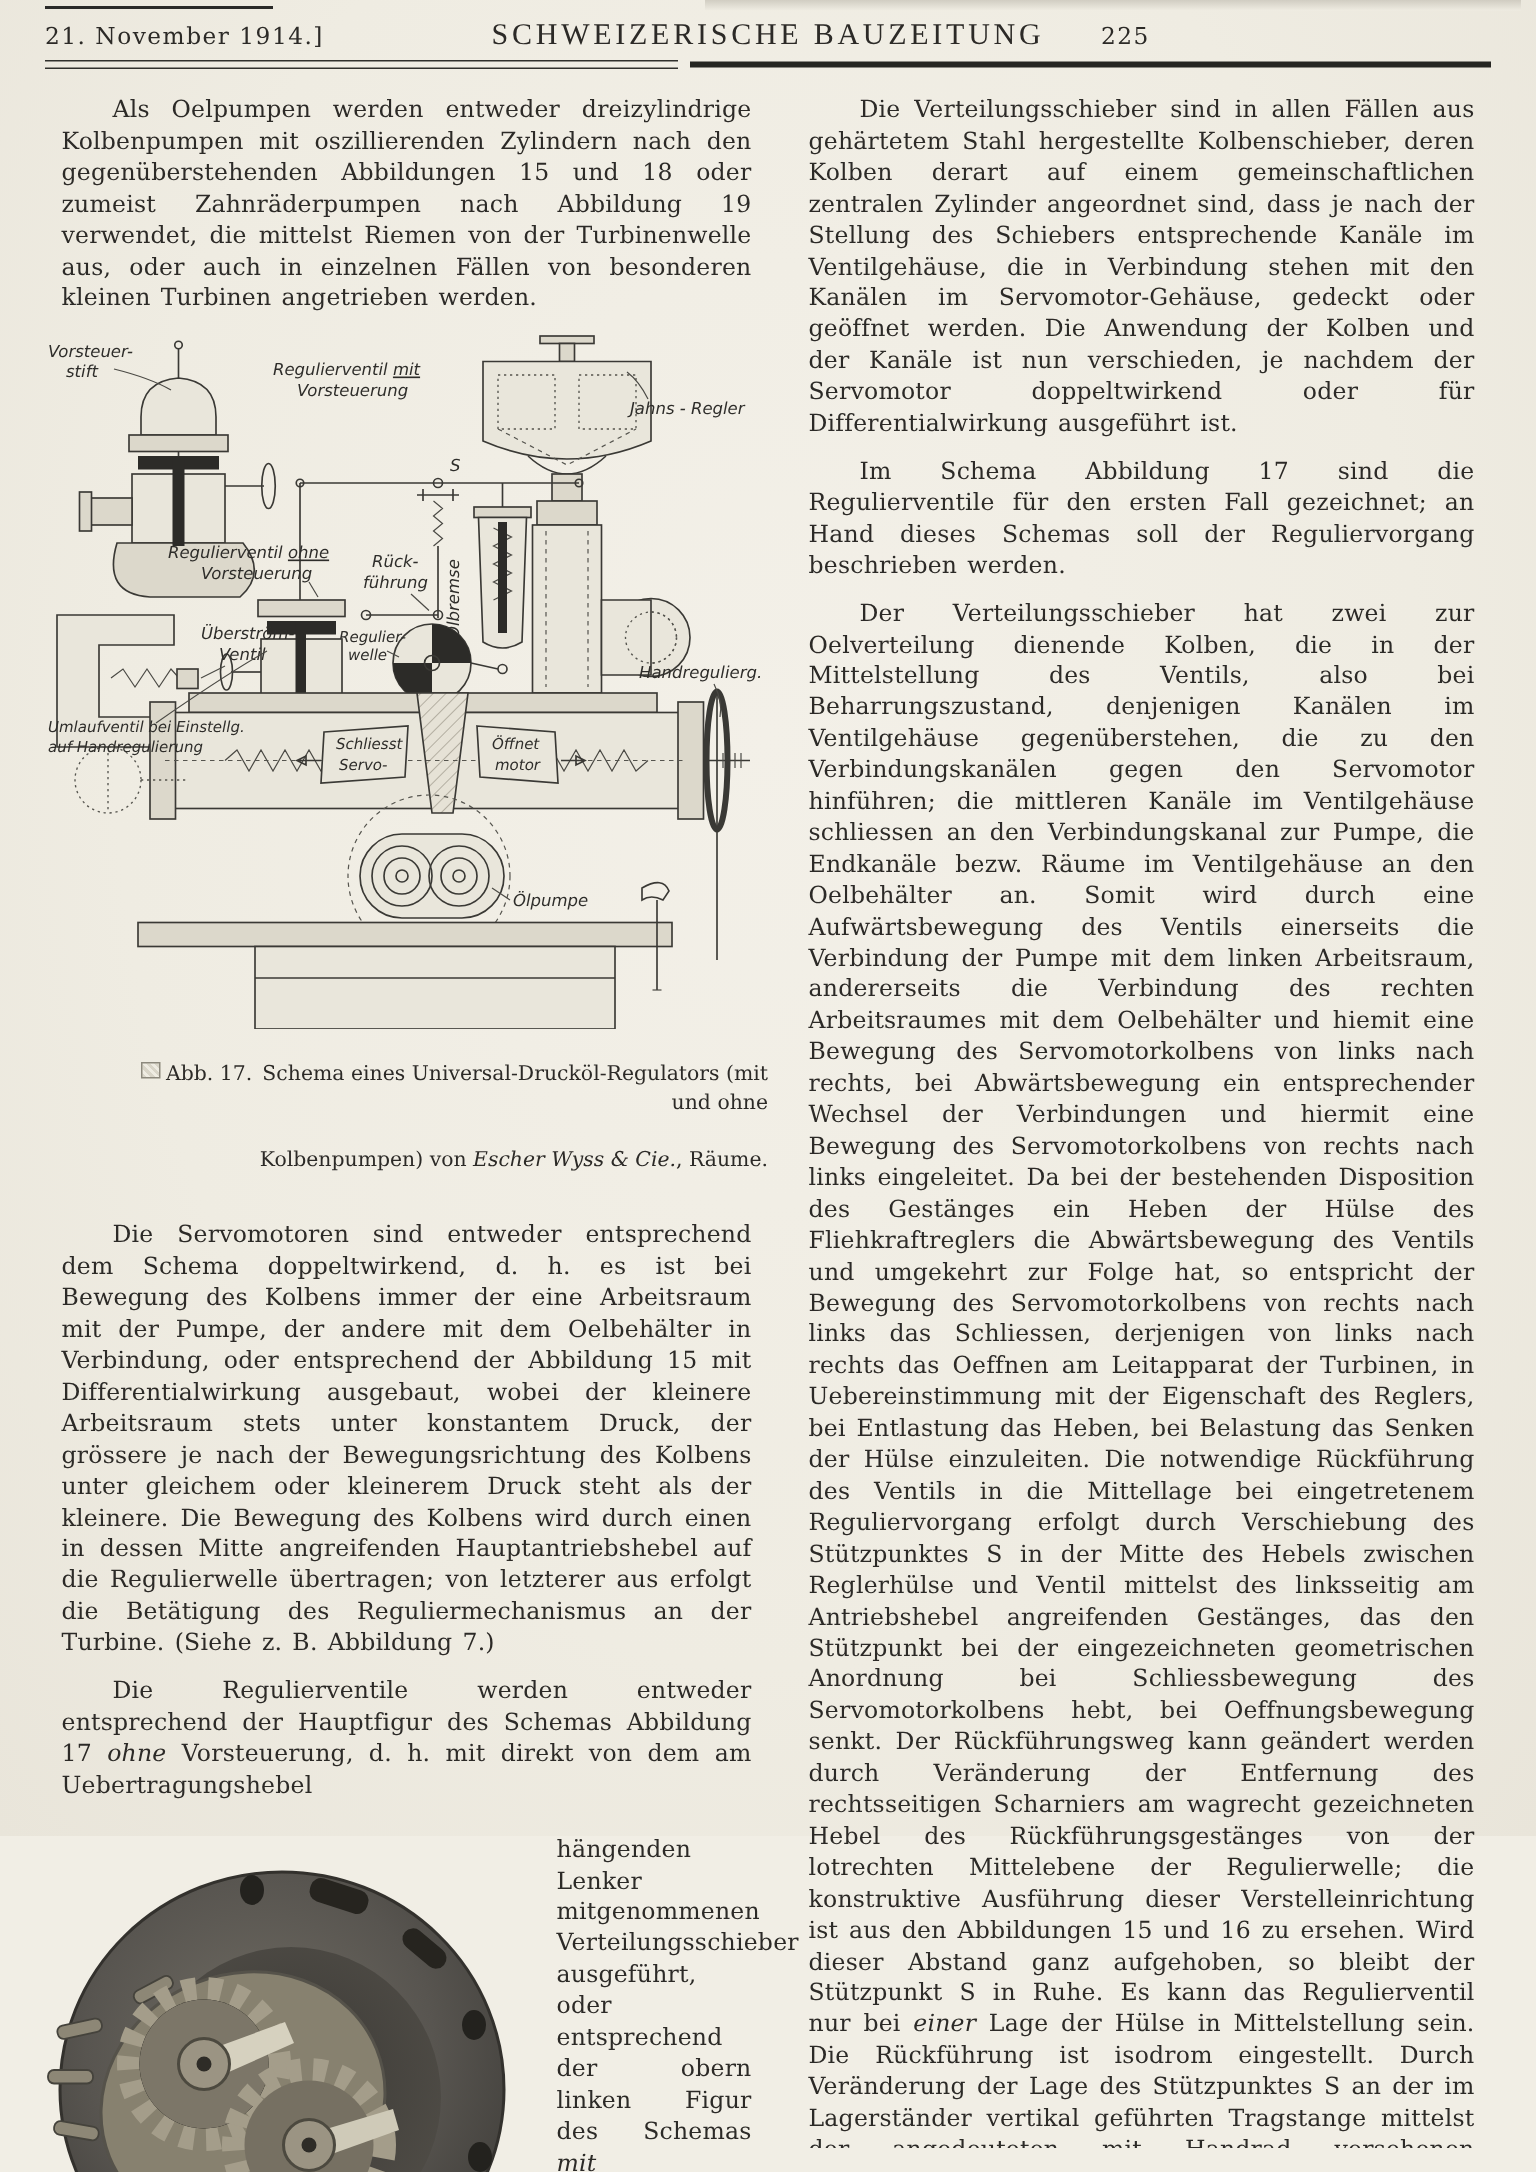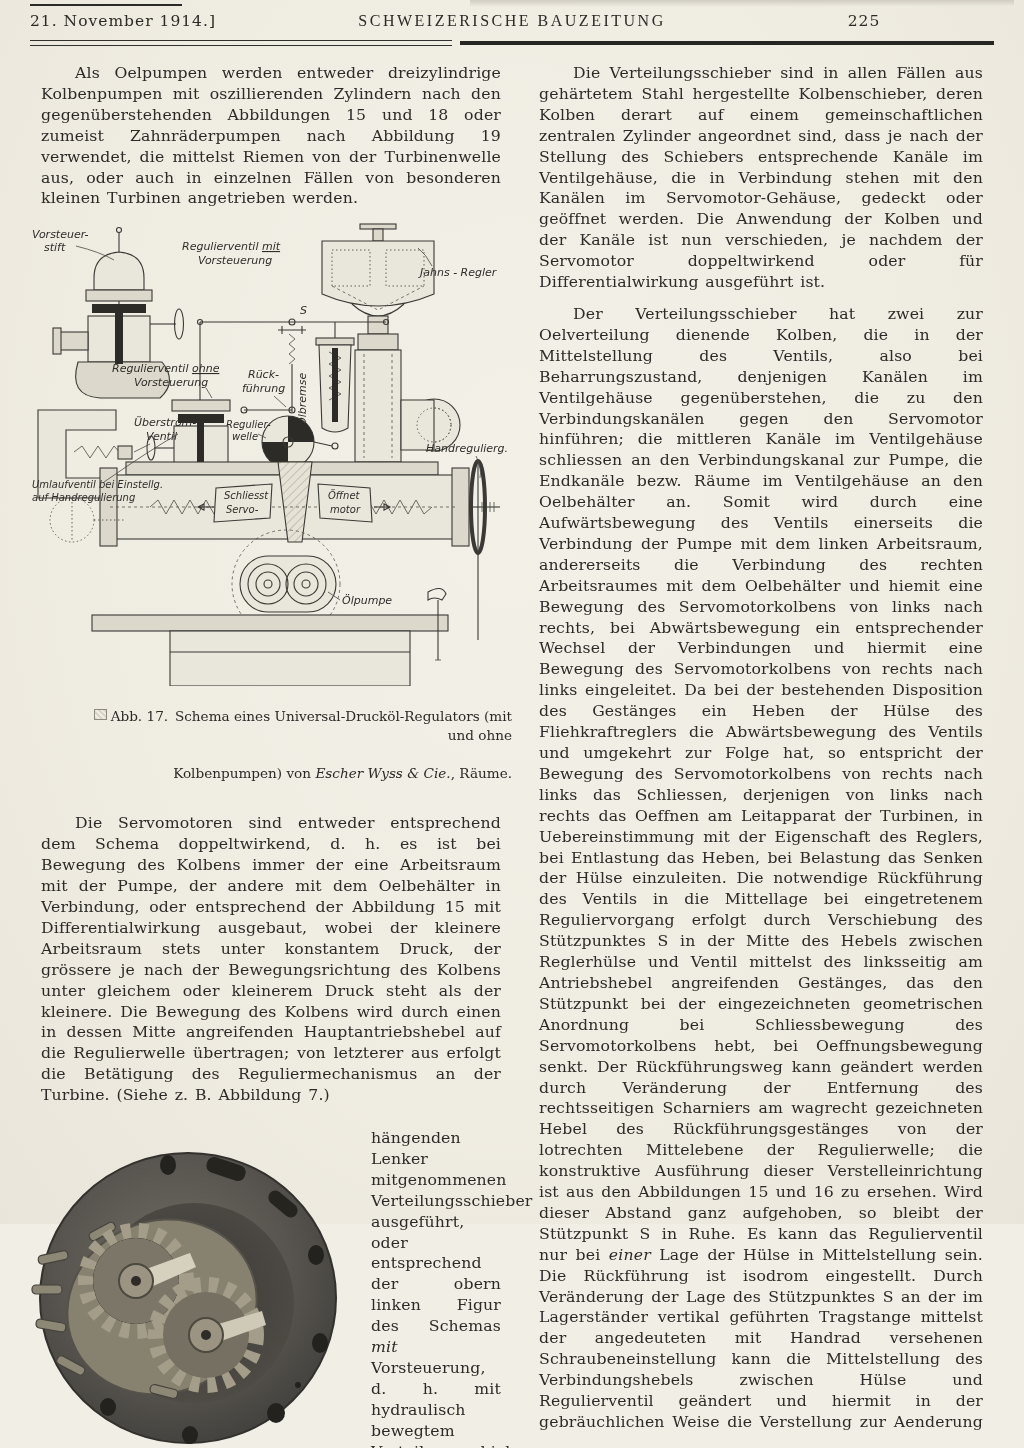--- a/index.html
+++ b/index.html
@@ -12,22 +12,22 @@
   .page{position:relative;width:1024px;height:1224px;
     background:radial-gradient(ellipse at 50% 40%, #f3f0e8 0%, #efece2 60%, #e9e5da 100%);}
   
   .artifact-left{position:absolute;left:30px;top:4px;width:152px;height:2px;background:#2a2a28;}
   .artifact-right{position:absolute;left:470px;top:0;width:544px;height:7px;
     background:linear-gradient(#c9c5ba,#efece2);opacity:.8;}
   
   .header{position:absolute;left:30px;top:12px;width:964px;display:flex;align-items:baseline;}
   .h-date{width:260px;font-size:15.5px;letter-spacing:1px;}
   .h-title{flex:1;text-align:center;font-family:"Liberation Serif", serif;
-    font-size:16px;letter-spacing:2.5px;}
-  .h-page{width:260px;text-align:center;font-size:15.5px;letter-spacing:1px;}
+    font-size:20px;letter-spacing:2.5px;}
+  .h-page{width:260px;text-align:left;font-size:15.5px;letter-spacing:1px;}
   .rule{position:absolute;left:30px;top:40px;width:964px;display:flex;align-items:center;}
   .rule-l{width:422px;height:4px;border-top:1px solid #30302c;border-bottom:1px solid #30302c;}
   .rule-r{flex:1;height:4px;background:#262622;margin-left:8px;}
   
   .cols{position:absolute;left:30px;top:52px;width:964px;display:flex;gap:16px;}
   .col-left{width:482px;}
   .col-right{width:486px;height:1380px;overflow:hidden;}
   .para{font-size:15.7px;line-height:20.9px;text-align:justify;
     text-indent:34px;letter-spacing:.15px;word-spacing:1.6px;margin:11px;}
   .para.noindent{text-indent:0;}
@@ -262,20 +262,21 @@
           </g>
         </svg>
       </div>
 
       <div class="caption">
         <span class="figmark"></span><span>Abb. 17. Schema eines Universal-Drucköl-Regulators (mit und ohne</span><br>
         <span>Kolbenpumpen) von </span><span class="em">Escher Wyss &amp; Cie.</span><span>, Räume.</span>
       </div>
 
       <p class="para">Die Servomotoren sind entweder entsprechend dem Schema doppeltwirkend, d. h. es ist bei Bewegung des Kolbens immer der eine Arbeitsraum mit der Pumpe, der andere mit dem Oelbehälter in Verbindung, oder entsprechend der Abbildung 15 mit Differentialwirkung ausgebaut, wobei der kleinere Arbeitsraum stets unter konstantem Druck, der grössere je nach der Bewegungsrichtung des Kolbens unter gleichem oder kleinerem Druck steht als der kleinere. Die Bewegung des Kolbens wird durch einen in dessen Mitte angreifenden Hauptantriebshebel auf die Regulierwelle übertragen; von letzterer aus erfolgt die Betätigung des Reguliermechanismus an der Turbine. (Siehe z. B. Abbildung 7.)</p>
+      <p class="para"><span>Die Regulierventile werden entweder entsprechend der Hauptfigur des Schemas Abbildung 17 </span><span class="em">ohne</span><span> Vorsteuerung, d. h. mit direkt von dem am Uebertragungshebel</span></p>
 
       <div class="photo-row">
         <div class="photo-wrap">
           <svg width="316" height="322" viewBox="0 0 316 322">
             <defs>
               <radialGradient id="flange" cx="45%" cy="40%" r="65%">
                 <stop offset="0%" stop-color="#6f6b62"></stop>
                   <stop offset="60%" stop-color="#585550"></stop>
                   <stop offset="100%" stop-color="#413f3b"></stop>
               </radialGradient>
@@ -329,18 +330,19 @@
 
         </div>
         <div class="narrow">
           <p class="para noindent"><span>hängenden Lenker mitgenommenen Verteilungsschieber ausgeführt, oder entsprechend der obern linken Figur des Schemas </span><span class="em">mit</span><span> Vorsteuerung, d. h. mit hydraulisch bewegtem Verteilungsschieber (auch Schwebekolben genannt), wobei das Vorsteuerungsorgan, d. i. ein zylindrischer Stift, mit dem Lenker verbunden ist.</span></p>
         </div>
       </div>
     </div>
 
     <div class="col-right">
       <p class="para">Die Verteilungsschieber sind in allen Fällen aus gehärtetem Stahl hergestellte Kolbenschieber, deren Kolben derart auf einem gemeinschaftlichen zentralen Zylinder angeordnet sind, dass je nach der Stellung des Schiebers entsprechende Kanäle im Ventilgehäuse, die in Verbindung stehen mit den Kanälen im Servomotor-Gehäuse, gedeckt oder geöffnet werden. Die Anwendung der Kolben und der Kanäle ist nun verschieden, je nachdem der Servomotor doppeltwirkend oder für Differentialwirkung ausgeführt ist.</p>
+      <p class="para">Im Schema Abbildung 17 sind die Regulierventile für den ersten Fall gezeichnet; an Hand dieses Schemas soll der Reguliervorgang beschrieben werden.</p>
       <p class="para"><span>Der Verteilungsschieber hat zwei zur Oelverteilung dienende Kolben, die in der Mittelstellung des Ventils, also bei Beharrungszustand, denjenigen Kanälen im Ventilgehäuse gegenüberstehen, die zu den Verbindungskanälen gegen den Servomotor hinführen; die mittleren Kanäle im Ventilgehäuse schliessen an den Verbindungskanal zur Pumpe, die Endkanäle bezw. Räume im Ventilgehäuse an den Oelbehälter an. Somit wird durch eine Aufwärtsbewegung des Ventils einerseits die Verbindung der Pumpe mit dem linken Arbeitsraum, andererseits die Verbindung des rechten Arbeitsraumes mit dem Oelbehälter und hiemit eine Bewegung des Servomotorkolbens von links nach rechts, bei Abwärtsbewegung ein entsprechender Wechsel der Verbindungen und hiermit eine Bewegung des Servomotorkolbens von rechts nach links eingeleitet. Da bei der bestehenden Disposition des Gestänges ein Heben der Hülse des Fliehkraftreglers die Abwärtsbewegung des Ventils und umgekehrt zur Folge hat, so entspricht der Bewegung des Servomotorkolbens von rechts nach links das Schliessen, derjenigen von links nach rechts das Oeffnen am Leitapparat der Turbinen, in Uebereinstimmung mit der Eigenschaft des Reglers, bei Entlastung das Heben, bei Belastung das Senken der Hülse einzuleiten. Die notwendige Rückführung des Ventils in die Mittellage bei eingetretenem Reguliervorgang erfolgt durch Verschiebung des Stützpunktes S in der Mitte des Hebels zwischen Reglerhülse und Ventil mittelst des linksseitig am Antriebshebel angreifenden Gestänges, das den Stützpunkt bei der eingezeichneten geometrischen Anordnung bei Schliessbewegung des Servomotorkolbens hebt, bei Oeffnungsbewegung senkt. Der Rückführungsweg kann geändert werden durch Veränderung der Entfernung des rechtsseitigen Scharniers am wagrecht gezeichneten Hebel des Rückführungsgestänges von der lotrechten Mittelebene der Regulierwelle; die konstruktive Ausführung dieser Verstelleinrichtung ist aus den Abbildungen 15 und 16 zu ersehen. Wird dieser Abstand ganz aufgehoben, so bleibt der Stützpunkt S in Ruhe. Es kann das Regulierventil nur bei </span><span class="em">einer</span><span> Lage der Hülse in Mittelstellung sein. Die Rückführung ist isodrom eingestellt. Durch Veränderung der Lage des Stützpunktes S an der im Lagerständer vertikal geführten Tragstange mittelst der angedeuteten mit Handrad versehenen Schraubeneinstellung kann die Mittelstellung des Verbindungshebels zwischen Hülse und Regulierventil geändert und hiermit in der gebräuchlichen Weise die Verstellung zur Aenderung der mittleren Umdrehungszahl bewerkstelligt werden, von Hand mittelst des Handrades und, wenn ein von einem kleinen Elektromotor angetriebenes Schneckenwerk zugeschaltet ist, durch elektrische Uebertragung vom Schaltbrett aus.</span></p>
 
     </div>
 
   </div>
 </div>
 
 </body></html>

